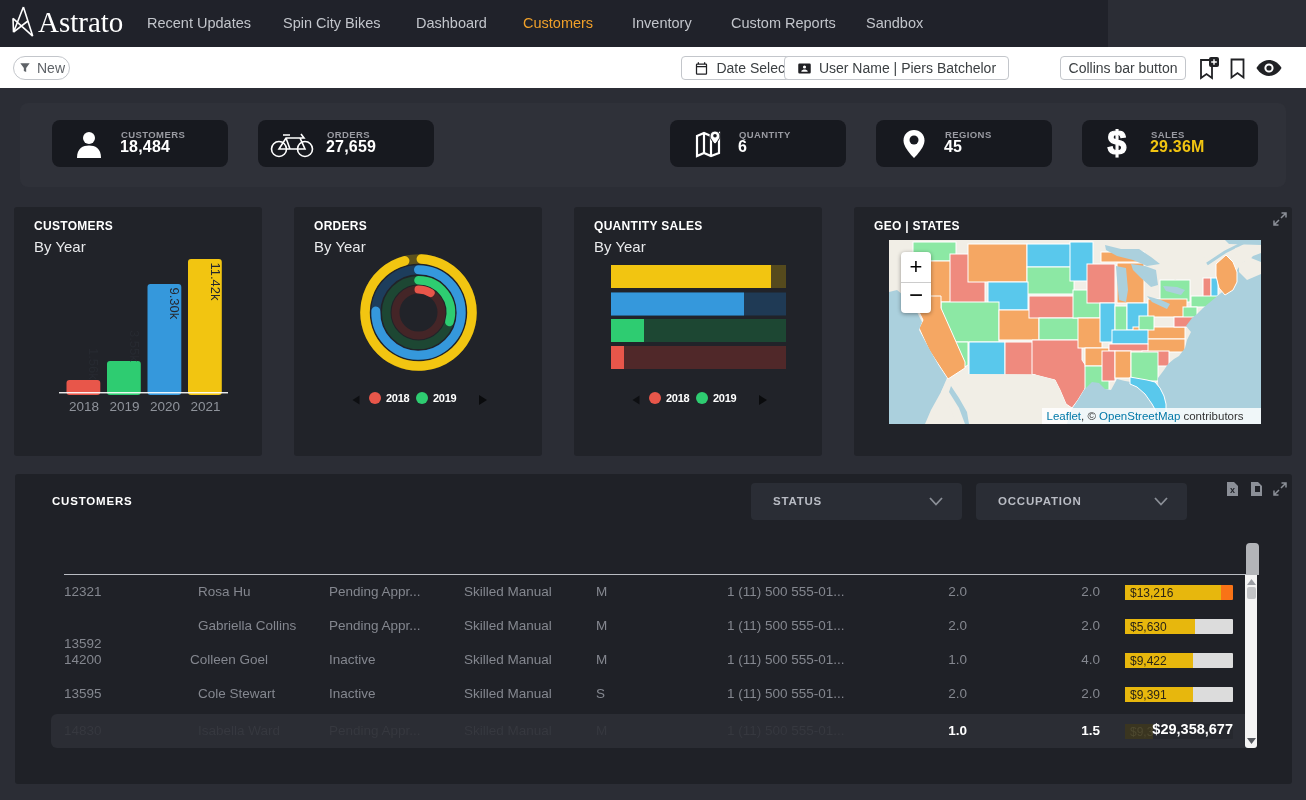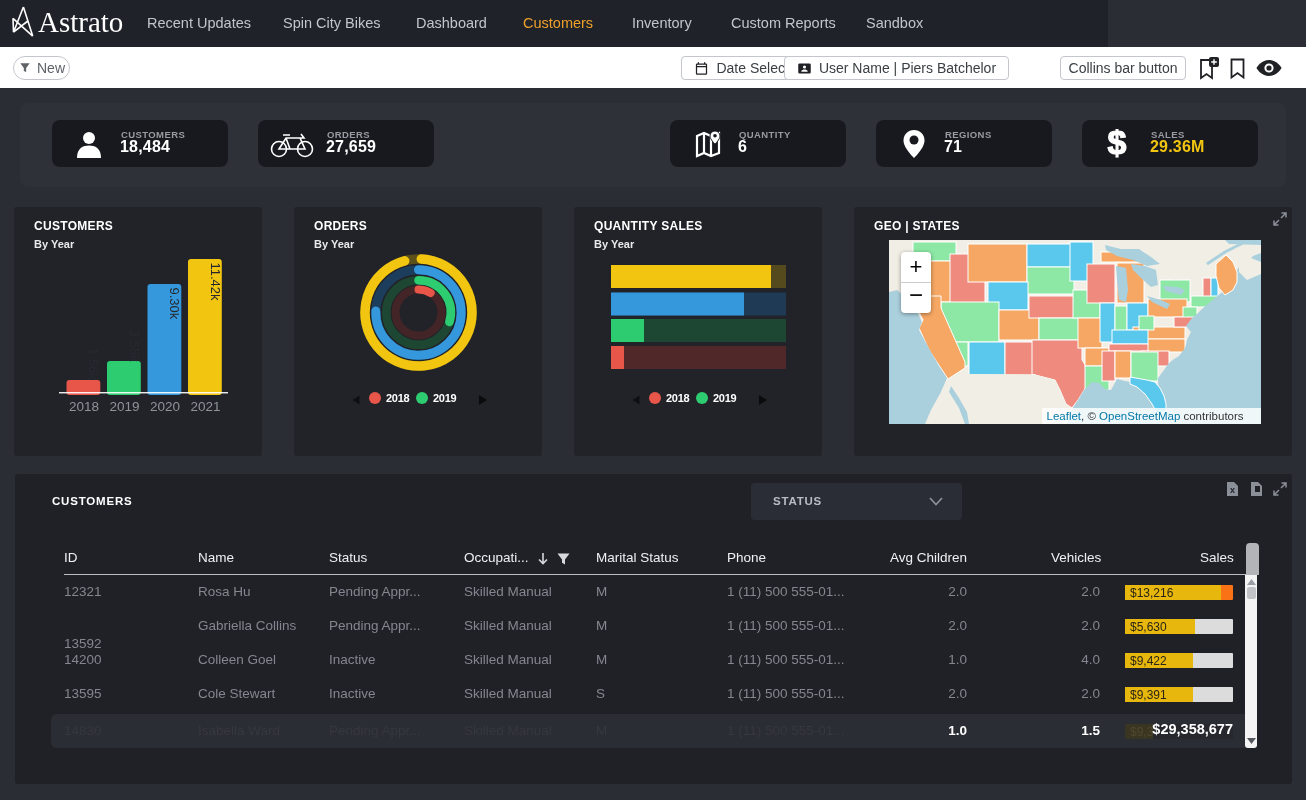--- a/index.html
+++ b/index.html
@@ -14,21 +14,21 @@
 #toolbar { position:absolute; left:0; top:47px; width:1306px; height:41px; background:#ffffff; }
 .tbtn { position:absolute; top:9px; height:24px; border:1px solid #c3c6cb; border-radius:4px; background:#fff; color:#3c4043; font-size:14px; display:flex; align-items:center; justify-content:center; }
 
 #kpiband { position:absolute; left:20px; top:103px; width:1266px; height:84px; background:#2f3139; border-radius:8px; }
 .kpicard { position:absolute; top:17px; width:176px; height:47px; background:#17191f; border-radius:8px; }
 .kpilabel { position:absolute; left:69px; top:9px; font-size:9.5px; font-weight:bold; letter-spacing:0.4px; color:#9a9ba2; }
 .kpival { position:absolute; left:68px; top:18px; font-size:16px; font-weight:bold; color:#fff; letter-spacing:0.2px; }
 
 .card { position:absolute; top:207px; height:249px; background:#212329; border-radius:3px; }
 .ctitle { position:absolute; left:20px; top:12px; font-size:12px; font-weight:bold; color:#fff; letter-spacing:0.3px; }
-.csub { position:absolute; left:20px; top:31px; font-size:11px; color:#e8e9eb;font-weight:bold; }
+.csub { position:absolute; left:20px; top:31px; font-size:15px; color:#e8e9eb; }
 .legend { position:absolute; top:185px; width:100%; height:16px; }
 
 #tablecard { position:absolute; left:15px; top:474px; width:1277px; height:310px; background:#1f2127; border-radius:3px; }
 .th { position:absolute; font-size:13.5px; color:#eef0f3; font-weight:500; top:0; }
 .td { position:absolute; font-size:13.5px; color:#84878f; }
 .dd { position:absolute; top:9px; width:211px; height:37px; background:#2a2d35; border-radius:4px; color:#b9bcc4; font-size:11.5px; font-weight:bold; letter-spacing:0.8px; line-height:37px; padding-left:22px; }
 </style>
 </head>
 <body>
 <div id="page">
@@ -107,21 +107,21 @@
       </svg>
       <div class="kpilabel">QUANTITY</div>
       <div class="kpival">6</div>
     </div>
     <div class="kpicard" style="left:856px">
       <svg class="abs" style="left:26px;top:9px" width="24" height="30" viewBox="0 0 24 30">
         <path d="M12 1 C6 1 1.5 5.5 1.5 11.5 C1.5 19 12 29 12 29 C12 29 22.5 19 22.5 11.5 C22.5 5.5 18 1 12 1 Z" fill="#fff"></path>
         <circle cx="12" cy="11" r="4.5" fill="#17191f"></circle>
       </svg>
       <div class="kpilabel">REGIONS</div>
-      <div class="kpival">71</div>
+      <div class="kpival">45</div>
     </div>
     <div class="kpicard" style="left:1062px">
       <svg class="abs" style="left:20px;top:7px" width="30" height="34" viewBox="0 0 30 34">
         <text x="15" y="27" font-size="34" font-weight="bold" fill="#fff" stroke="#fff" stroke-width="1.2" text-anchor="middle" font-family="Liberation Sans, sans-serif">$</text>
       </svg>
       <div class="kpilabel">SALES</div>
       <div class="kpival" style="color:#f2c511">29.36M</div>
     </div>
   </div>
 
@@ -280,50 +280,38 @@
   </div></div>
   </div>
 
   <div id="tablecard">
     <div class="abs" style="left:37px;top:21px;font-size:11.5px;font-weight:bold;color:#fff;letter-spacing:0.8px">CUSTOMERS</div>
     <div class="dd" style="left:736px">STATUS
       <svg class="abs" style="left:178px;top:14px" width="14" height="9" viewBox="0 0 14 9">
           <path d="M1 1 L7 7.5 L13 1" stroke="#8b8f97" stroke-width="1.8" fill="none"></path>
         </svg>
     </div>
+    <div class="dd" style="left:961px">OCCUPATION
+      <svg class="abs" style="left:178px;top:14px" width="14" height="9" viewBox="0 0 14 9">
+          <path d="M1 1 L7 7.5 L13 1" stroke="#8b8f97" stroke-width="1.8" fill="none"></path>
+        </svg>
+    </div>
 
     <svg class="abs" style="left:1210px;top:7px" width="15" height="16" viewBox="0 0 15 16">
       <path d="M2 1 h7 l4 4 v10 h-11 Z" fill="#8b8f97"></path>
       <text x="7.5" y="12" font-size="9" fill="#1f2127" text-anchor="middle" font-weight="bold">x</text>
     </svg>
     <svg class="abs" style="left:1234px;top:7px" width="15" height="16" viewBox="0 0 15 16">
       <path d="M2 1 h7 l4 4 v10 h-11 Z" fill="#8b8f97"></path>
       <path d="M6 5 h5 v6 h-5 Z" fill="#1f2127"></path>
     </svg>
     <svg class="abs" style="left:1257px;top:7px" width="16" height="16" viewBox="0 0 16 16">
       <path d="M9.5 2 H14 V6.5 M14 2 L9 7 M6.5 14 H2 V9.5 M2 14 L7 9" stroke="#8b8f97" stroke-width="1.5" fill="none"></path>
     </svg>
 
-    <div class="abs" style="left:0;top:76px;width:1277px;height:28px" id="thead">
-      <div class="th" style="left:49px">ID</div>
-      <div class="th" style="left:183px">Name</div>
-      <div class="th" style="left:314px">Status</div>
-      <div class="th" style="left:449px">Occupati...</div>
-      <svg class="abs" style="left:522px;top:2px" width="12" height="13" viewBox="0 0 12 13">
-          <path d="M6 1 V11 M2 7.5 L6 11.5 L10 7.5" stroke="#d7d9dd" stroke-width="1.6" fill="none"></path>
-        </svg>
-      <svg class="abs" style="left:542px;top:3px" width="13" height="12" viewBox="0 0 13 12">
-          <path d="M0.5 0.5 h12 l-4.5 6 v5 l-3 -1.8 v-3.2 Z" fill="#d7d9dd"></path>
-        </svg>
-      <div class="th" style="left:581px">Marital Status</div>
-      <div class="th" style="left:712px">Phone</div>
-      <div class="th" style="left:875px">Avg Children</div>
-      <div class="th" style="left:1036px">Vehicles</div>
-      <div class="th" style="left:1185px">Sales</div>
-    </div>
     <div class="abs" style="left:49px;top:100px;width:1191px;height:1px;background:#b9bcc2"></div>
 
     <div id="rows">
         <div class="abs" style="left:0;top:101px;width:1240px;height:34px">
     <div class="td" style="left:49px;top:9px">12321</div>
     <div class="td" style="left:183px;top:9px">Rosa Hu</div>
     <div class="td" style="left:314px;top:9px">Pending Appr...</div>
     <div class="td" style="left:449px;top:9px">Skilled Manual</div>
     <div class="td" style="left:581px;top:9px">M</div>
     <div class="td" style="left:712px;top:9px">1 (11) 500 555-01...</div>
@@ -343,21 +331,21 @@
     <div class="td" style="left:712px;top:9px">1 (11) 500 555-01...</div>
     <div class="td" style="left:875px;top:9px;width:77px;text-align:right">2.0</div>
     <div class="td" style="left:1008px;top:9px;width:77px;text-align:right">2.0</div>
     <div class="abs" style="left:1110px;top:10px;width:108px;height:15px;background:#dcdcdc;border-radius:1px">
       <div class="abs" style="left:0;top:0;width:70.2px;height:15px;background:#e7b70d"></div>
       <div class="abs" style="left:5px;top:1px;font-size:12px;color:#2a2417">$5,630</div>
     </div>
   </div>
         <div class="abs" style="left:0;top:169px;width:1240px;height:34px">
     <div class="td" style="left:49px;top:9px">14200</div>
-    <div class="td" style="left:183px;top:9px">Colleen Goel</div>
+    <div class="td" style="left:175px;top:9px">Colleen Goel</div>
     <div class="td" style="left:314px;top:9px">Inactive</div>
     <div class="td" style="left:449px;top:9px">Skilled Manual</div>
     <div class="td" style="left:581px;top:9px">M</div>
     <div class="td" style="left:712px;top:9px">1 (11) 500 555-01...</div>
     <div class="td" style="left:875px;top:9px;width:77px;text-align:right">1.0</div>
     <div class="td" style="left:1008px;top:9px;width:77px;text-align:right">4.0</div>
     <div class="abs" style="left:1110px;top:10px;width:108px;height:15px;background:#dcdcdc;border-radius:1px">
       <div class="abs" style="left:0;top:0;width:68.04px;height:15px;background:#e7b70d"></div>
       <div class="abs" style="left:5px;top:1px;font-size:12px;color:#2a2417">$9,422</div>
     </div>

